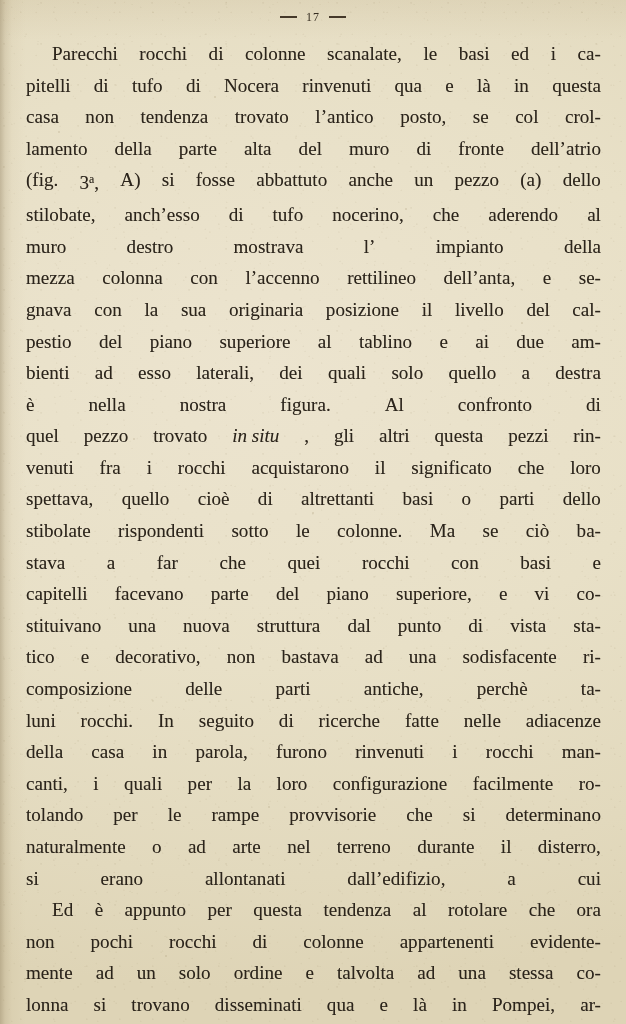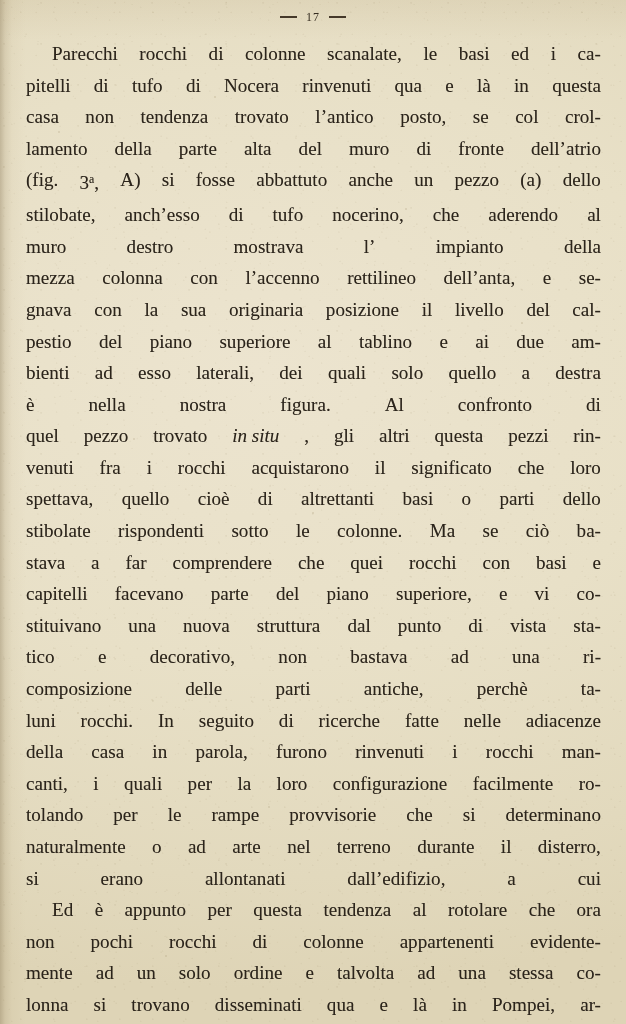--- a/index.html
+++ b/index.html
@@ -186,24 +186,24 @@
       <div class="ln just"><span class="w">muro</span><span class="w">destro</span><span class="w">mostrava</span><span class="w">l’</span><span class="w">impianto</span><span class="w">della</span></div>
       <div class="ln just"><span class="w">mezza</span><span class="w">colonna</span><span class="w">con</span><span class="w">l’accenno</span><span class="w">rettilineo</span><span class="w">dell’anta,</span><span class="w">e</span><span class="w">se-</span></div>
       <div class="ln just"><span class="w">gnava</span><span class="w">con</span><span class="w">la</span><span class="w">sua</span><span class="w">originaria</span><span class="w">posizione</span><span class="w">il</span><span class="w">livello</span><span class="w">del</span><span class="w">cal-</span></div>
       <div class="ln just"><span class="w">pestio</span><span class="w">del</span><span class="w">piano</span><span class="w">superiore</span><span class="w">al</span><span class="w">tablino</span><span class="w">e</span><span class="w">ai</span><span class="w">due</span><span class="w">am-</span></div>
       <div class="ln just"><span class="w">bienti</span><span class="w">ad</span><span class="w">esso</span><span class="w">laterali,</span><span class="w">dei</span><span class="w">quali</span><span class="w">solo</span><span class="w">quello</span><span class="w">a</span><span class="w">destra</span></div>
       <div class="ln just"><span class="w">è</span><span class="w">nella</span><span class="w">nostra</span><span class="w">figura.</span><span class="w">Al</span><span class="w">confronto</span><span class="w">di</span></div>
       <div class="ln just"><span class="w">quel</span><span class="w">pezzo</span><span class="w">trovato</span><span class="w it">in situ</span><span class="w">,</span><span class="w">gli</span><span class="w">altri</span><span class="w">questa</span><span class="w">pezzi</span><span class="w">rin-</span></div>
       <div class="ln just"><span class="w">venuti</span><span class="w">fra</span><span class="w">i</span><span class="w">rocchi</span><span class="w">acquistarono</span><span class="w">il</span><span class="w">significato</span><span class="w">che</span><span class="w">loro</span></div>
       <div class="ln just"><span class="w">spettava,</span><span class="w">quello</span><span class="w">cioè</span><span class="w">di</span><span class="w">altrettanti</span><span class="w">basi</span><span class="w">o</span><span class="w">parti</span><span class="w">dello</span></div>
       <div class="ln just"><span class="w">stibolate</span><span class="w">rispondenti</span><span class="w">sotto</span><span class="w">le</span><span class="w">colonne.</span><span class="w">Ma</span><span class="w">se</span><span class="w">ciò</span><span class="w">ba-</span></div>
-      <div class="ln just"><span class="w">stava</span><span class="w">a</span><span class="w">far</span><span class="w">comprendere</span><span class="w">che</span><span class="w">quei</span><span class="w">rocchi</span><span class="w">con</span><span class="w">basi</span><span class="w">e</span></div>
+      <div class="ln just"><span class="w">stava</span><span class="w">a</span><span class="w">far</span><span class="w">che</span><span class="w">quei</span><span class="w">rocchi</span><span class="w">con</span><span class="w">basi</span><span class="w">e</span></div>
       <div class="ln just"><span class="w">capitelli</span><span class="w">facevano</span><span class="w">parte</span><span class="w">del</span><span class="w">piano</span><span class="w">superiore,</span><span class="w">e</span><span class="w">vi</span><span class="w">co-</span></div>
       <div class="ln just"><span class="w">stituivano</span><span class="w">una</span><span class="w">nuova</span><span class="w">struttura</span><span class="w">dal</span><span class="w">punto</span><span class="w">di</span><span class="w">vista</span><span class="w">sta-</span></div>
-      <div class="ln just"><span class="w">tico</span><span class="w">e</span><span class="w">decorativo,</span><span class="w">non</span><span class="w">bastava</span><span class="w">ad</span><span class="w">una</span><span class="w">ri-</span></div>
+      <div class="ln just"><span class="w">tico</span><span class="w">e</span><span class="w">decorativo,</span><span class="w">non</span><span class="w">bastava</span><span class="w">ad</span><span class="w">una</span><span class="w">sodisfacente</span><span class="w">ri-</span></div>
       <div class="ln just"><span class="w">composizione</span><span class="w">delle</span><span class="w">parti</span><span class="w">antiche,</span><span class="w">perchè</span><span class="w">ta-</span></div>
       <div class="ln just"><span class="w">luni</span><span class="w">rocchi.</span><span class="w">In</span><span class="w">seguito</span><span class="w">di</span><span class="w">ricerche</span><span class="w">fatte</span><span class="w">nelle</span><span class="w">adiacenze</span></div>
       <div class="ln just"><span class="w">della</span><span class="w">casa</span><span class="w">in</span><span class="w">parola,</span><span class="w">furono</span><span class="w">rinvenuti</span><span class="w">i</span><span class="w">rocchi</span><span class="w">man-</span></div>
       <div class="ln just"><span class="w">canti,</span><span class="w">i</span><span class="w">quali</span><span class="w">per</span><span class="w">la</span><span class="w">loro</span><span class="w">configurazione</span><span class="w">facilmente</span><span class="w">ro-</span></div>
       <div class="ln just"><span class="w">tolando</span><span class="w">per</span><span class="w">le</span><span class="w">rampe</span><span class="w">provvisorie</span><span class="w">che</span><span class="w">si</span><span class="w">determinano</span></div>
       <div class="ln just"><span class="w">naturalmente</span><span class="w">o</span><span class="w">ad</span><span class="w">arte</span><span class="w">nel</span><span class="w">terreno</span><span class="w">durante</span><span class="w">il</span><span class="w">disterro,</span></div>
       <div class="ln just"><span class="w">si</span><span class="w">erano</span><span class="w">allontanati</span><span class="w">dall’edifizio,</span><span class="w">a</span><span class="w">cui</span></div>
       <div class="ln just indent"><span class="w">Ed</span><span class="w">è</span><span class="w">appunto</span><span class="w">per</span><span class="w">questa</span><span class="w">tendenza</span><span class="w">al</span><span class="w">rotolare</span><span class="w">che</span><span class="w">ora</span></div>
       <div class="ln just"><span class="w">non</span><span class="w">pochi</span><span class="w">rocchi</span><span class="w">di</span><span class="w">colonne</span><span class="w">appartenenti</span><span class="w">evidente-</span></div>
       <div class="ln just"><span class="w">mente</span><span class="w">ad</span><span class="w">un</span><span class="w">solo</span><span class="w">ordine</span><span class="w">e</span><span class="w">talvolta</span><span class="w">ad</span><span class="w">una</span><span class="w">stessa</span><span class="w">co-</span></div>

